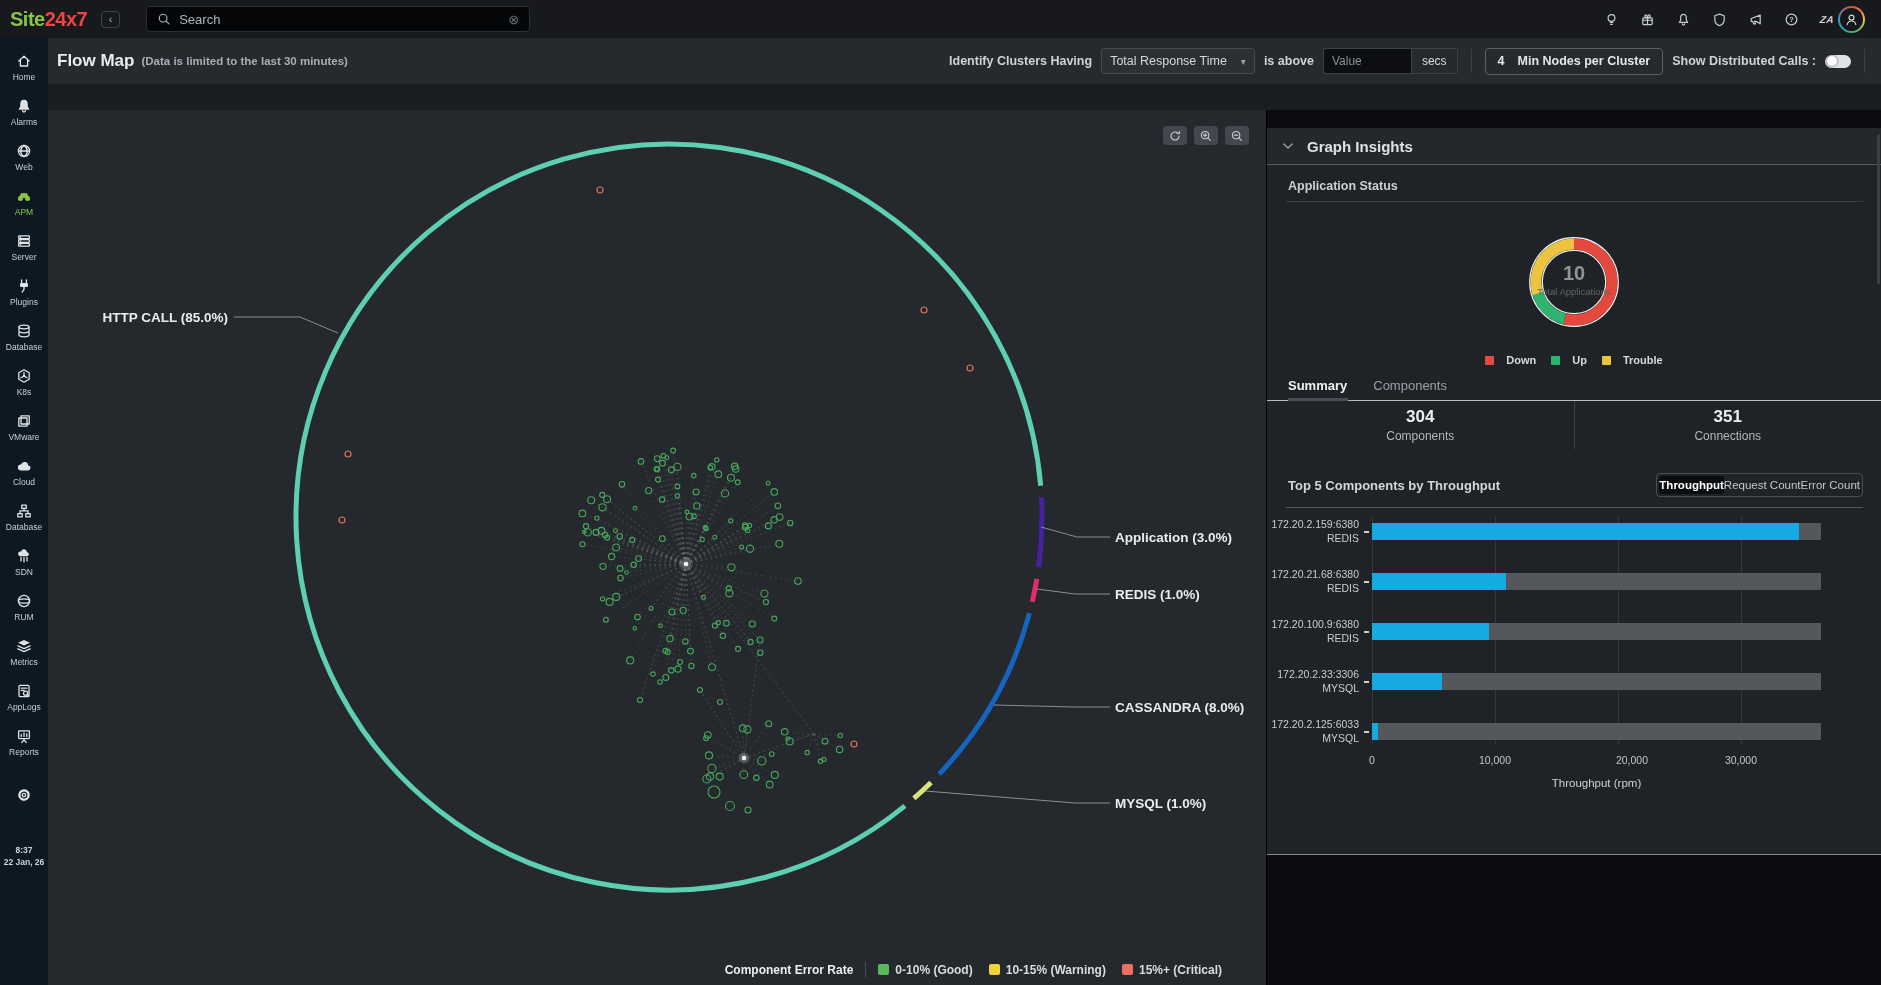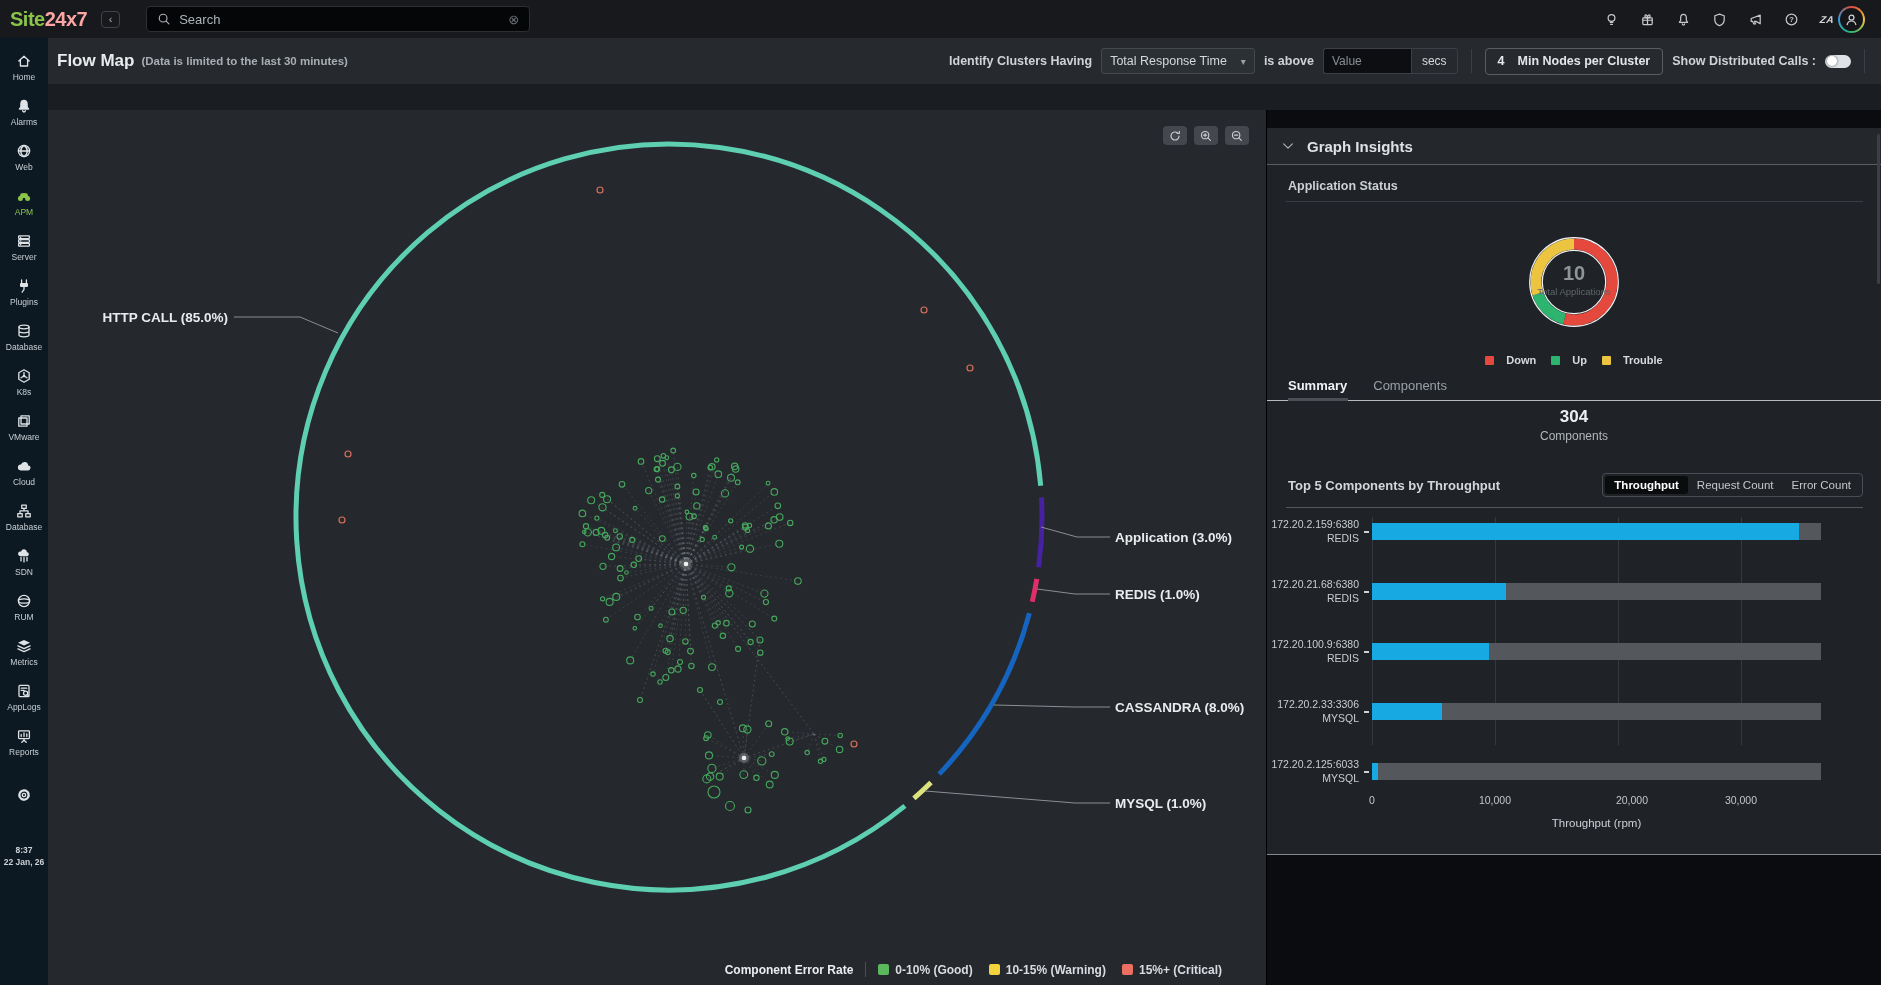--- a/index.html
+++ b/index.html
@@ -4,21 +4,21 @@
 <style>
   * { margin:0; padding:0; box-sizing:border-box; }
   html,body { background:#101214; }
   body { font-family:"Liberation Sans", sans-serif; }
   .app { position:relative; width:1881px; height:985px; background:#1a1d21; overflow:hidden; }
 
   
   .topbar { position:absolute; left:0; top:0; width:100%; height:38px; background:#17191d;
             display:flex; align-items:center; padding:0 16px 0 10px; z-index:30; }
   .logo { font-size:20px; font-weight:700; letter-spacing:-0.5px; white-space:nowrap; }
-  .logo .g { color:#8bc34a; } .logo .w { color:#fca5a5; }
+  .logo .g { color:#8bc34a; } .logo .w { color:#ef4444; }
   .collapse-btn { margin-left:14px; width:19px; height:17px; border:1px solid #3f444a; border-radius:4px;
                   color:#aab0b5; font-size:11px; display:flex; align-items:center; justify-content:center; cursor:pointer; }
   .searchbox { margin-left:26px; width:384px; height:26px; background:#050608; border:1px solid #2b2f34;
                border-radius:4px; display:flex; align-items:center; gap:8px; padding:0 10px; }
   .searchbox .icn { color:#aeb3b8; display:flex; }
   .searchbox input { flex:1; background:transparent; border:none; outline:none; color:#d7dadd; font-size:13px; font-family:inherit; }
   .searchbox input::placeholder { color:#aeb3b8; }
   .searchbox .clear { color:#6f7479; font-size:13px; cursor:pointer; }
   .top-icons { margin-left:auto; display:flex; align-items:center; gap:21px; }
   .tico { position:relative; color:#c6cacd; display:flex; cursor:pointer; }
@@ -103,27 +103,27 @@
   .tabline { position:relative; margin-top:6px; border-top:1px solid #b9bcbf; }
   .tabline .ind { position:absolute; left:21px; top:-3px; width:60px; height:3px; background:#4b4f55; }
   .stats { display:flex; height:48px; }
   .stat { flex:1; display:flex; flex-direction:column; align-items:center; justify-content:center; }
   .stat + .stat { border-left:1px solid #3f4347; }
   .stat .v { font-size:17px; font-weight:600; color:#eceef0; }
   .stat .l { font-size:12px; color:#b3b7bb; margin-top:2px; }
   .top5-row { margin:24px 18px 0 21px; display:flex; align-items:center; justify-content:space-between; }
   .top5-title { font-size:13px; color:#d3d7db; font-weight:600; }
   .seg { border:1px solid #4a4e54; border-radius:4px; display:flex; padding:2px; }
-  .seg .opt { font-size:11.5px; color:#c3c7cb; padding:3px 9px; border-radius:3px; cursor:pointer; white-space:nowrap; }
+  .seg .opt { font-size:11.5px; color:#c3c7cb; padding:3px 0; border-radius:3px; cursor:pointer; white-space:nowrap; }
   .seg .opt.active { background:#0a0c0e; color:#ffffff; font-weight:700; }
   .hr2 { margin:10px 18px 0 19px; border-top:1px solid #53575c; }
   .chart { position:relative; margin-top:15px; padding-left:105px; }
   .gridlines { position:absolute; top:-6px; left:105px; width:449px; height:228px; }
   .gridline { position:absolute; top:0; bottom:0; width:1px; background:#35383d; }
-  .bar-row { position:relative; width:449px; height:17px; margin-bottom:43px; }
+  .bar-row { position:relative; width:449px; height:17px; margin-bottom:33px; }
   .bar-row:last-of-type { margin-bottom:14px; }
   .bar-label { position:absolute; right:calc(100% + 13px); top:-5px; text-align:right; font-size:10.5px;
                line-height:1.3; color:#c9cdd1; white-space:nowrap; }
   .bartick { position:absolute; left:-8px; top:8px; width:5px; height:2px; background:#cdd1d5; }
   .bar-track { width:449px; height:17px; background:#54575b; }
   .bar-fill { height:100%; }
   .axis { position:relative; height:13px; margin-left:105px; margin-top:4px; width:449px; }
   .axis span { position:absolute; transform:translateX(-50%); font-size:10.5px; color:#c2c6ca; }
   .axis-title { margin-left:105px; width:449px; text-align:center; margin-top:10px; font-size:11.5px; color:#cdd1d5; }
   .cdv-gap { height:5px; background:#0a0c0f; }
@@ -819,20 +819,24 @@
           <span class="tab">Components</span>
         </div>
       <div class="tabline">
           <span class="ind"></span>
         </div>
       <div class="stats" id="stats">
           <div class="stat">
             <div class="v">304</div>
             <div class="l">Components</div>
           </div>
+          <div class="stat">
+            <div class="v">351</div>
+            <div class="l">Connections</div>
+          </div>
         </div>
       <div class="top5-row">
         <span class="top5-title">Top 5 Components by Throughput</span>
         <div class="seg" id="seg-modes">
             <span class="opt active">Throughput</span>
             <span class="opt">Request Count</span>
             <span class="opt">Error Count</span>
           </div>
       </div>
       <div class="hr2"></div>

